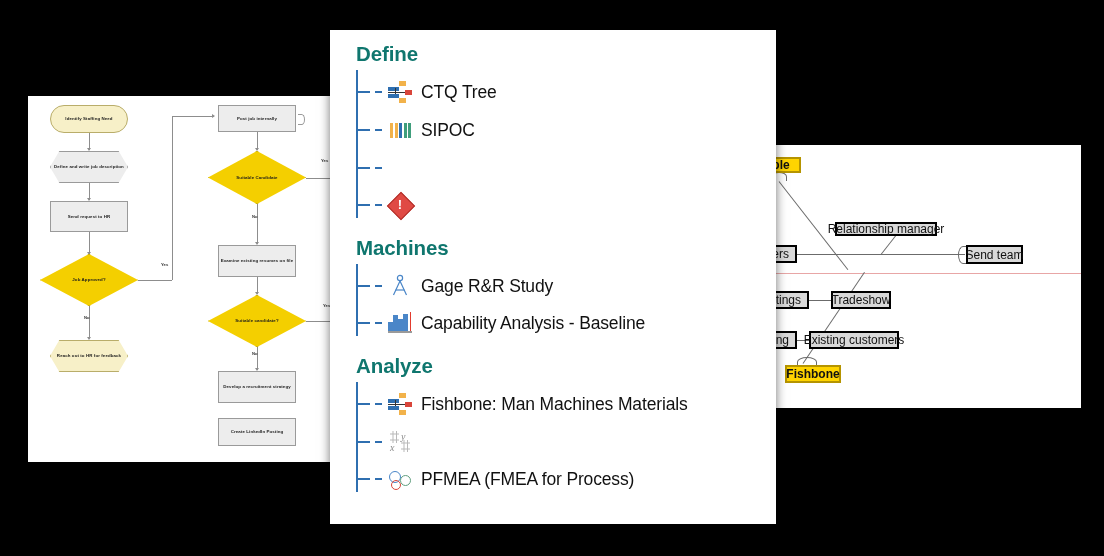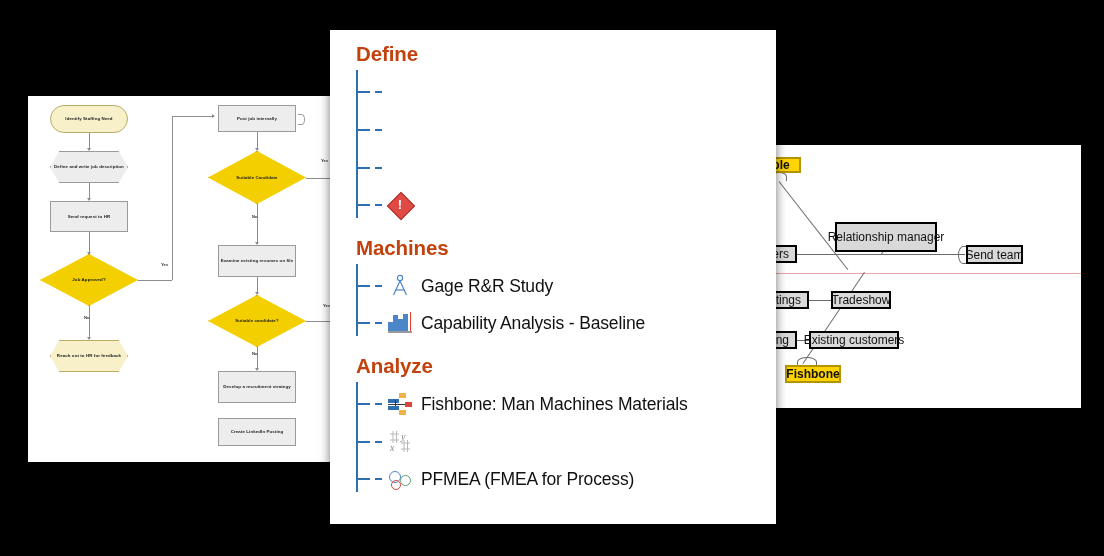--- a/index.html
+++ b/index.html
@@ -41,21 +41,21 @@
   .fb-box.yellow{background:#ffd400;border-color:#b59400;font-weight:bold;}
   .fb-line{position:absolute;background:#6b6b6b;height:1px;transform-origin:0 50%;}
   .fb-spine{position:absolute;background:#e8a6a6;height:1px;}
   .fb-hook{position:absolute;border:1px solid #6b6b6b;border-right:none;
            border-radius:50% 0 0 50%;}
   .fb-hooktop{position:absolute;border:1px solid #6b6b6b;border-bottom:none;
               border-radius:50% 50% 0 0;}
 
   
   #panel-tree{left:330px;top:30px;width:446px;height:494px;}
-  .phase{position:absolute;left:26px;font-size:20.5px;font-weight:bold;color:#c2410c;
+  .phase{position:absolute;left:26px;font-size:20.5px;font-weight:bold;color:#0f766e;
          letter-spacing:-.1px;text-align:center;}
   .row{position:absolute;left:26px;display:flex;align-items:center;height:30px;}
   .row .txt{font-size:17.5px;color:#111;white-space:nowrap;letter-spacing:-.15px;}
   .tick{position:absolute;left:26px;width:14px;height:2px;background:#2f6fb0;}
   .trunk{position:absolute;left:26px;width:2px;background:#2f6fb0;}
   .elbow{position:absolute;left:26px;width:2px;background:#2f6fb0;}
   .dash{position:absolute;width:7px;height:2px;background:#2f6fb0;}
 
   .ico{width:26px;height:26px;position:relative;flex:0 0 26px;margin-right:8px;}
 
@@ -159,21 +159,21 @@
   <div class="fb-line" style="left:58px;top:218px;width:110px;transform:rotate(-56deg);"></div>
 
   <div class="fb-hooktop" style="left:26px;top:27px;width:14px;height:8px;"></div>
   <div class="fb-box yellow" style="left:16px;top:12px;width:40px;height:16px;">ple</div>
 
   <div class="fb-line" style="left:26px;top:60px;width:22px;transform:rotate(90deg);transform-origin:0 50%;"></div>
 
   <div class="fb-box" style="left:6px;top:100px;width:46px;height:18px;justify-content:flex-end;">ers</div>
   <div class="fb-line" style="left:52px;top:109px;width:168px;"></div>
   <div class="fb-line" style="left:136px;top:109px;width:28px;transform:rotate(-52deg);"></div>
-  <div class="fb-box" style="left:90px;top:77px;width:102px;height:30px;">Relationship manager</div>
+  <div class="fb-box" style="left:90px;top:77px;width:102px;height:14px;">Relationship manager</div>
   <div class="fb-hook" style="left:213px;top:101px;width:9px;height:16px;"></div>
   <div class="fb-box" style="left:221px;top:100px;width:57px;height:19px;">Send team</div>
 
   <div class="fb-box" style="left:2px;top:146px;width:62px;height:18px;justify-content:flex-end;">on meetings</div>
   <div class="fb-line" style="left:64px;top:155px;width:66px;"></div>
   <div class="fb-box" style="left:86px;top:146px;width:60px;height:18px;">Tradeshow</div>
 
   <div class="fb-box" style="left:2px;top:186px;width:50px;height:18px;justify-content:flex-end;">ertising</div>
   <div class="fb-line" style="left:52px;top:195px;width:58px;"></div>
   <div class="fb-box" style="left:64px;top:186px;width:90px;height:18px;">Existing customers</div>
@@ -182,23 +182,45 @@
   <div class="fb-box yellow" style="left:40px;top:220px;width:56px;height:18px;">Fishbone</div>
 </div>
 
 <div class="panel" id="panel-tree">
 
   <div class="phase" style="top:12px;">Define</div>
   <div class="trunk" style="top:40px;height:148px;"></div>
 
   <div class="tick" style="top:61px;"></div>
   <div class="dash" style="left:45px;top:61px;"></div>
+  <div class="row" style="top:47px;left:57px;">
+    <span class="ico ico-ctq">
+      <i class="b-or" style="left:12px;top:2px;width:7px;height:5px;"></i>
+      <i class="b-blue" style="left:1px;top:7.5px;width:11px;height:4px;"></i>
+      <i class="axis" style="left:1px;top:12.5px;width:17px;height:1.2px;"></i>
+      <i class="axis" style="left:8px;top:9px;width:1.2px;height:9px;"></i>
+      <i class="b-blue" style="left:1px;top:15px;width:11px;height:4px;"></i>
+      <i class="b-or" style="left:12px;top:19px;width:7px;height:5px;"></i>
+      <i class="b-red" style="left:18px;top:11px;width:7px;height:5px;"></i>
+    </span>
+    <span class="txt">CTQ Tree</span>
+  </div>
 
   <div class="tick" style="top:99px;"></div>
   <div class="dash" style="left:45px;top:99px;"></div>
+  <div class="row" style="top:85px;left:57px;">
+    <span class="ico ico-sipoc">
+      <i style="left:3px;background:#f2b24a;"></i>
+      <i style="left:7.5px;background:#f2b24a;"></i>
+      <i style="left:12px;background:#2f6fb0;"></i>
+      <i style="left:16.5px;background:#3f9e7c;"></i>
+      <i style="left:21px;background:#3f9e7c;"></i>
+    </span>
+    <span class="txt">SIPOC</span>
+  </div>
 
   <div class="tick" style="top:137px;"></div>
   <div class="dash" style="left:45px;top:137px;"></div>
 
   <div class="elbow" style="top:150px;height:26px;"></div>
   <div class="tick" style="top:174px;"></div>
   <div class="dash" style="left:45px;top:174px;"></div>
   <div class="row" style="top:160px;left:57px;">
     <span class="ico">
       <span class="dmd red" style="left:4px;top:4px;width:18px;height:18px;"></span>

